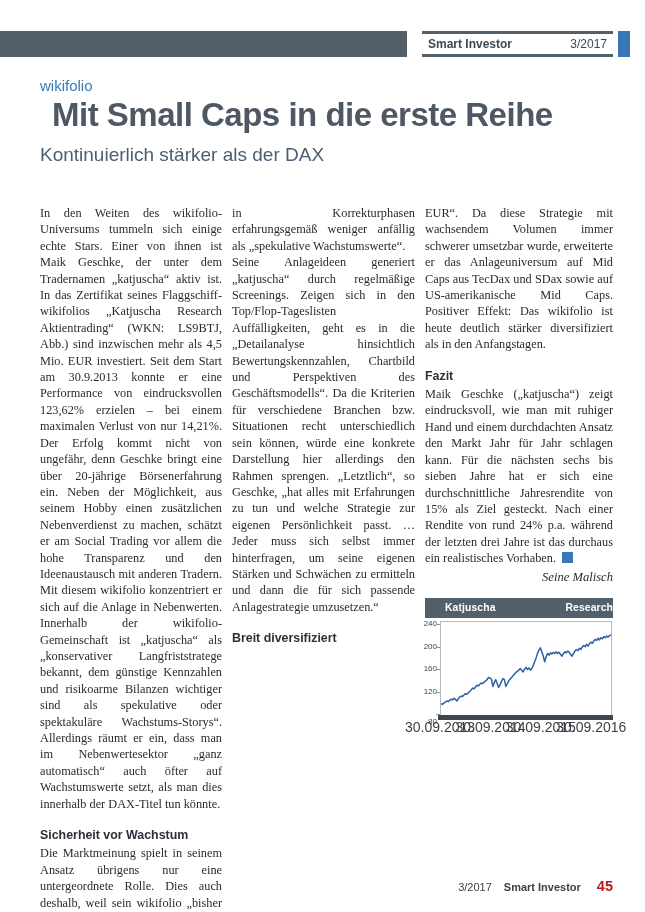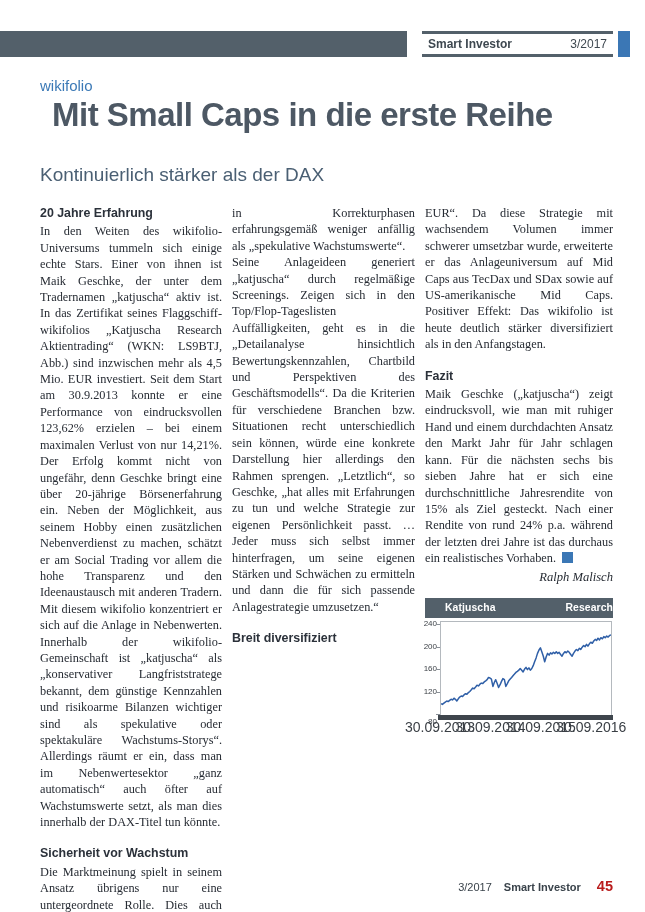--- a/index.html
+++ b/index.html
@@ -13,21 +13,21 @@
             display:flex;justify-content:space-between;align-items:center;padding:0 6px;
             font-family:"Liberation Sans",sans-serif;font-size:12px;color:#3e4850;}
   .issuebox .brand{font-weight:bold;}
   .bluebox{position:absolute;left:618px;top:31px;width:27px;height:26px;background:#3b77b5;}
 
   
   .kicker{position:absolute;left:40px;top:77px;font-family:"Liberation Sans",sans-serif;
           font-size:15px;color:#3b79b6;}
   .title{position:absolute;left:52px;top:96px;font-family:"Liberation Sans",sans-serif;
          font-size:33px;font-weight:bold;color:#4d5864;letter-spacing:-0.5px;white-space:nowrap;}
-  .subtitle{position:absolute;left:40px;top:164px;font-family:"Liberation Sans",sans-serif;
+  .subtitle{position:absolute;left:40px;top:144px;font-family:"Liberation Sans",sans-serif;
             font-size:19px;color:#4a5f73;}
 
   
   .columns{position:absolute;left:40px;top:205px;width:573px;display:flex;}
   .col{font-size:12.3px;line-height:16.4px;text-align:justify;}
   .col1{width:182px;margin-right:10px;}
   .col2{width:183px;margin-right:10px;}
   .col3{width:188px;}
   .subhead{font-family:"Liberation Sans",sans-serif;font-weight:bold;font-size:12.4px;
            color:#2b313a;margin:15px 0 2px;text-align:left;}
@@ -71,37 +71,36 @@
   </div>
   <div class="bluebox"></div>
 
   <div class="kicker">wikifolio</div>
   <div class="title">Mit Small Caps in die erste Reihe</div>
   <div class="subtitle">Kontinuierlich stärker als der DAX</div>
 
   <div class="columns">
 
     <div class="col col1">
-      <div class="subhead">20 Jahre Erfahrung</div>
       <p>In den Weiten des wikifolio-Universums tummeln sich einige echte Stars. Einer von ihnen ist Maik Geschke, der unter dem Tradernamen „katjuscha“ aktiv ist. In das Zertifikat seines Flaggschiff-wikifolios „Katjuscha Research Aktientrading“ (WKN: LS9BTJ, Abb.) sind inzwischen mehr als 4,5 Mio. EUR investiert. Seit dem Start am 30.9.2013 konnte er eine Performance von eindrucksvollen 123,62% erzielen – bei einem maximalen Verlust von nur 14,21%. Der Erfolg kommt nicht von ungefähr, denn Geschke bringt eine über 20-jährige Börsenerfahrung ein. Neben der Möglichkeit, aus seinem Hobby einen zusätzlichen Nebenverdienst zu machen, schätzt er am Social Trading vor allem die hohe Transparenz und den Ideenaustausch mit anderen Tradern. Mit diesem wikifolio konzentriert er sich auf die Anlage in Nebenwerten. Innerhalb der wikifolio-Gemeinschaft ist „katjuscha“ als „konservativer Langfriststratege bekannt, dem günstige Kennzahlen und risikoarme Bilanzen wichtiger sind als spekulative oder spektakuläre Wachstums-Storys“. Allerdings räumt er ein, dass man im Nebenwertesektor „ganz automatisch“ auch öfter auf Wachstumswerte setzt, als man dies innerhalb der DAX-Titel tun könnte.</p>
       <div class="subhead">Sicherheit vor Wachstum</div>
       <p>Die Marktmeinung spielt in seinem Ansatz übrigens nur eine untergeordnete Rolle. Dies auch deshalb, weil sein wikifolio „bisher vor allem dann deutlich outperformen konnte, wenn der Markt korrigierte“. „Die Art und Weise meines Anlagestils“, so Geschke, „scheint etwaige Marktrisiken ganz gut abzufedern.“ Konkret nennt er hier das „konsequente Moneymanagement“ und die „risikobewusste Aktienauswahl“ unter Betonung folgender Kriterien: „sehr gute Bilanzdaten, niedrige Bewertung und gute Marktstellung.“ Derartige Titel seien</p>
     </div>
 
     <div class="col col2">
       <p>in Korrekturphasen erfahrungsgemäß weniger anfällig als „spekulative Wachstumswerte“.</p>
       <p>Seine Anlageideen generiert „katjuscha“ durch regelmäßige Screenings. Zeigen sich in den Top/Flop-Tageslisten Auffälligkeiten, geht es in die „Detailanalyse hinsichtlich Bewertungskennzahlen, Chartbild und Perspektiven des Geschäftsmodells“. Da die Kriterien für verschiedene Branchen bzw. Situationen recht unterschiedlich sein können, würde eine konkrete Darstellung hier allerdings den Rahmen sprengen. „Letztlich“, so Geschke, „hat alles mit Erfahrungen zu tun und welche Strategie zur eigenen Persönlichkeit passt. … Jeder muss sich selbst immer hinterfragen, um seine eigenen Stärken und Schwächen zu ermitteln und dann die für sich passende Anlagestrategie umzusetzen.“</p>
       <div class="subhead">Breit diversifiziert</div>
     </div>
 
     <div class="col col3">
       <p>EUR“. Da diese Strategie mit wachsendem Volumen immer schwerer umsetzbar wurde, erweiterte er das Anlageuniversum auf Mid Caps aus TecDax und SDax sowie auf US-amerikanische Mid Caps. Positiver Effekt: Das wikifolio ist heute deutlich stärker diversifiziert als in den Anfangstagen.</p>
       <div class="subhead">Fazit</div>
       <p><span>Maik Geschke („katjuscha“) zeigt eindrucksvoll, wie man mit ruhiger Hand und einem durchdachten Ansatz den Markt Jahr für Jahr schlagen kann. Für die nächsten sechs bis sieben Jahre hat er sich eine durchschnittliche Jahresrendite von 15% als Ziel gesteckt. Nach einer Rendite von rund 24% p.a. während der letzten drei Jahre ist das durchaus ein realistisches Vorhaben.</span><span class="endmark"></span></p>
-      <div class="byline">Ralph Malisch</div>
+      <div class="byline">Seine Malisch</div>
 
       <div class="chartbox">
         <div class="chart-header">Katjuscha Research Aktientrading</div>
         <div class="chart-body">
           <div class="plot">
             <svg width="170" height="93" viewBox="0 0 170 93">
                 <polyline points="0.0,81.8 1.4,82.4 2.9,81.2 4.3,80.1 5.8,79.0 7.2,79.6 8.6,78.4 10.1,77.3 11.5,77.9 13.0,76.2 14.4,77.3 15.8,79.0 17.3,76.8 18.7,75.1 20.2,74.0 21.6,74.5 23.1,72.8 24.5,71.7 25.9,72.3 27.4,70.6 28.8,69.5 30.3,67.8 31.7,66.1 33.1,66.7 34.6,65.0 36.0,63.3 37.5,63.9 38.9,62.2 40.3,61.1 41.8,61.6 43.2,59.9 44.7,58.8 46.1,57.7 47.5,55.5 49.0,56.0 50.4,57.1 51.9,64.4 53.3,60.5 54.7,57.7 56.2,61.6 57.6,65.5 59.1,62.7 60.5,59.4 61.9,56.6 63.4,57.7 64.8,64.4 66.3,61.6 67.7,58.8 69.2,57.1 70.6,55.5 72.0,53.8 73.5,52.1 74.9,50.4 76.4,49.3 77.8,48.2 79.2,46.5 80.7,48.2 82.1,49.9 83.6,47.1 85.0,45.4 86.4,47.6 87.9,45.9 89.3,48.2 90.8,46.5 92.2,43.7 93.6,39.8 95.1,35.9 96.5,31.4 98.0,28.0 99.4,25.8 100.8,29.7 102.3,34.2 103.7,39.8 105.2,34.7 106.6,31.4 108.1,33.1 109.5,30.8 110.9,31.9 112.4,30.3 113.8,31.4 115.3,29.7 116.7,31.4 118.1,30.3 119.6,32.5 121.0,34.2 122.5,31.4 123.9,29.7 125.3,30.8 126.8,29.1 128.2,30.3 129.7,32.5 131.1,34.2 132.5,31.4 134.0,29.1 135.4,27.5 136.9,28.6 138.3,26.3 139.7,27.5 141.2,25.2 142.6,23.5 144.1,24.7 145.5,22.4 146.9,24.1 148.4,21.8 149.8,20.2 151.3,21.3 152.7,19.0 154.2,17.4 155.6,18.5 157.0,16.2 158.5,17.9 159.9,15.7 161.4,16.8 162.8,14.6 164.2,15.7 165.7,14.0 167.1,15.1 168.6,13.4 170.0,12.9" fill="none" stroke="#2f5fa7" stroke-width="1.5" stroke-linejoin="round"></polyline>
               </svg>
           </div>
           <div class="xaxis-bar"></div>

